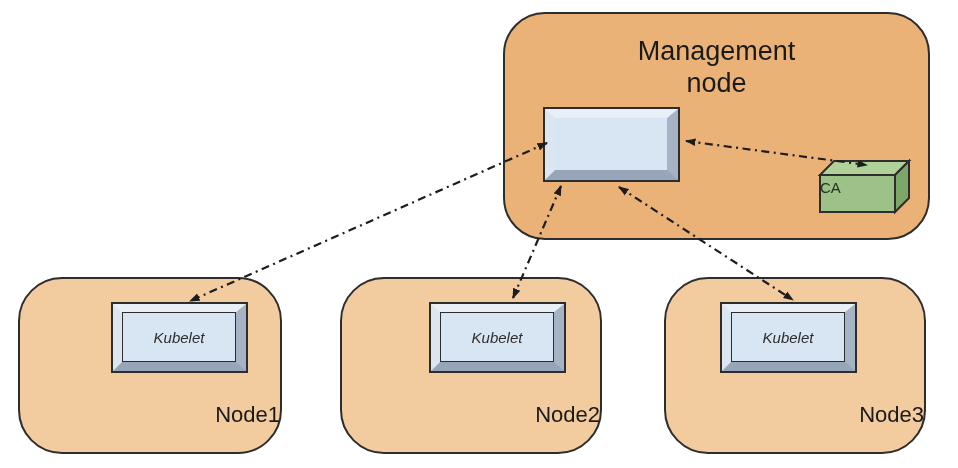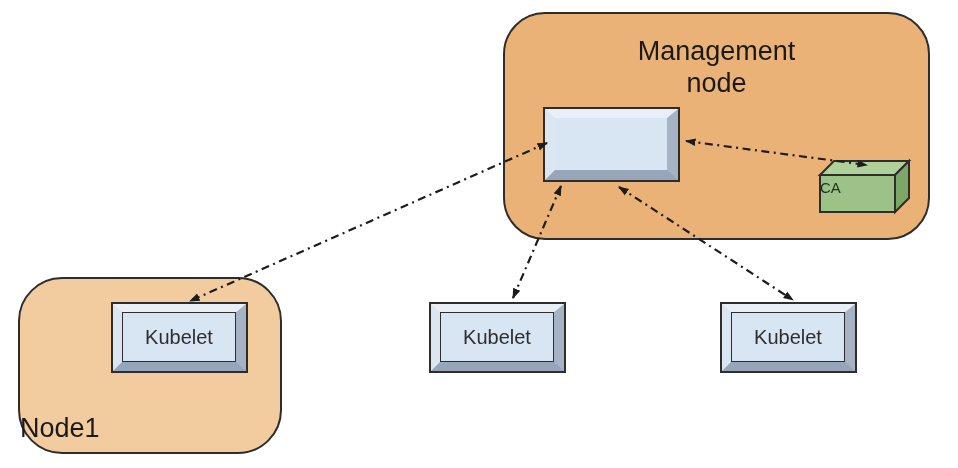--- a/index.html
+++ b/index.html
@@ -56,23 +56,23 @@
     top: 22px; left: 0; right: 0;
     text-align: center;
     font-size: 27px;
     line-height: 1.18;
     color: var(--text);
   }
   .mgmt-title .wrapbox { display: inline-block; max-width: 220px; }
 
   .node-label {
     position: absolute;
-    bottom: 8px; left: 0; right: 0;
-    text-align: left;
-    font-size: 27px;
+    bottom: 24px; left: 0; right: 0;
+    text-align: right;
+    font-size: 22px;
     color: var(--text);
   }
 
   
   .chip {
     position: absolute;
     border: 2px solid var(--outline);
     background: var(--chip-face-fill);
   }
   .chip .bevel {
@@ -87,21 +87,21 @@
     inset: 8px 10px 9px 9px;
     border: 1.5px solid var(--outline);
     background: var(--chip-face-fill);
     display: flex;
     align-items: center;
     color: #2E2E2E;
   }
   .chip-api { left: 543px; top: 107px; width: 137px; height: 75px; }
   .chip-api .face { font-size: 15px; line-height: 1.3; padding-left: 11px; }
   .chip-kubelet { width: 137px; height: 71px; }
-  .chip-kubelet .face { font-size: 20px; justify-content: center; text-align: left; }
+  .chip-kubelet .face { font-size: 15px; justify-content: center; text-align: left; font-style: italic; }
   .chip-k1 { left: 111px; top: 302px; }
   .chip-k2 { left: 429px; top: 302px; }
   .chip-k3 { left: 720px; top: 302px; }
 
   .overlay-svg {
     position: absolute;
     inset: 0;
     width: 958px;
     height: 468px;
     pointer-events: none;
@@ -130,20 +130,26 @@
 <div class="canvas">
 
   <div class="group-node mgmt">
     <div class="mgmt-title">
       <span class="wrapbox">Management node</span>
     </div>
   </div>
 
   <div class="group-node worker n1">
     <div class="node-label">Node1</div>
+  </div>
+  <div class="group-node worker n2">
+    <div class="node-label">Node2</div>
+  </div>
+  <div class="group-node worker n3">
+    <div class="node-label">Node3</div>
   </div>
 
   <div class="chip chip-api">
     <div class="bevel"></div>
   </div>
 
   <div class="chip chip-kubelet chip-k1">
     <div class="bevel"></div>
     <div class="face">
       <span>Kubelet</span>

